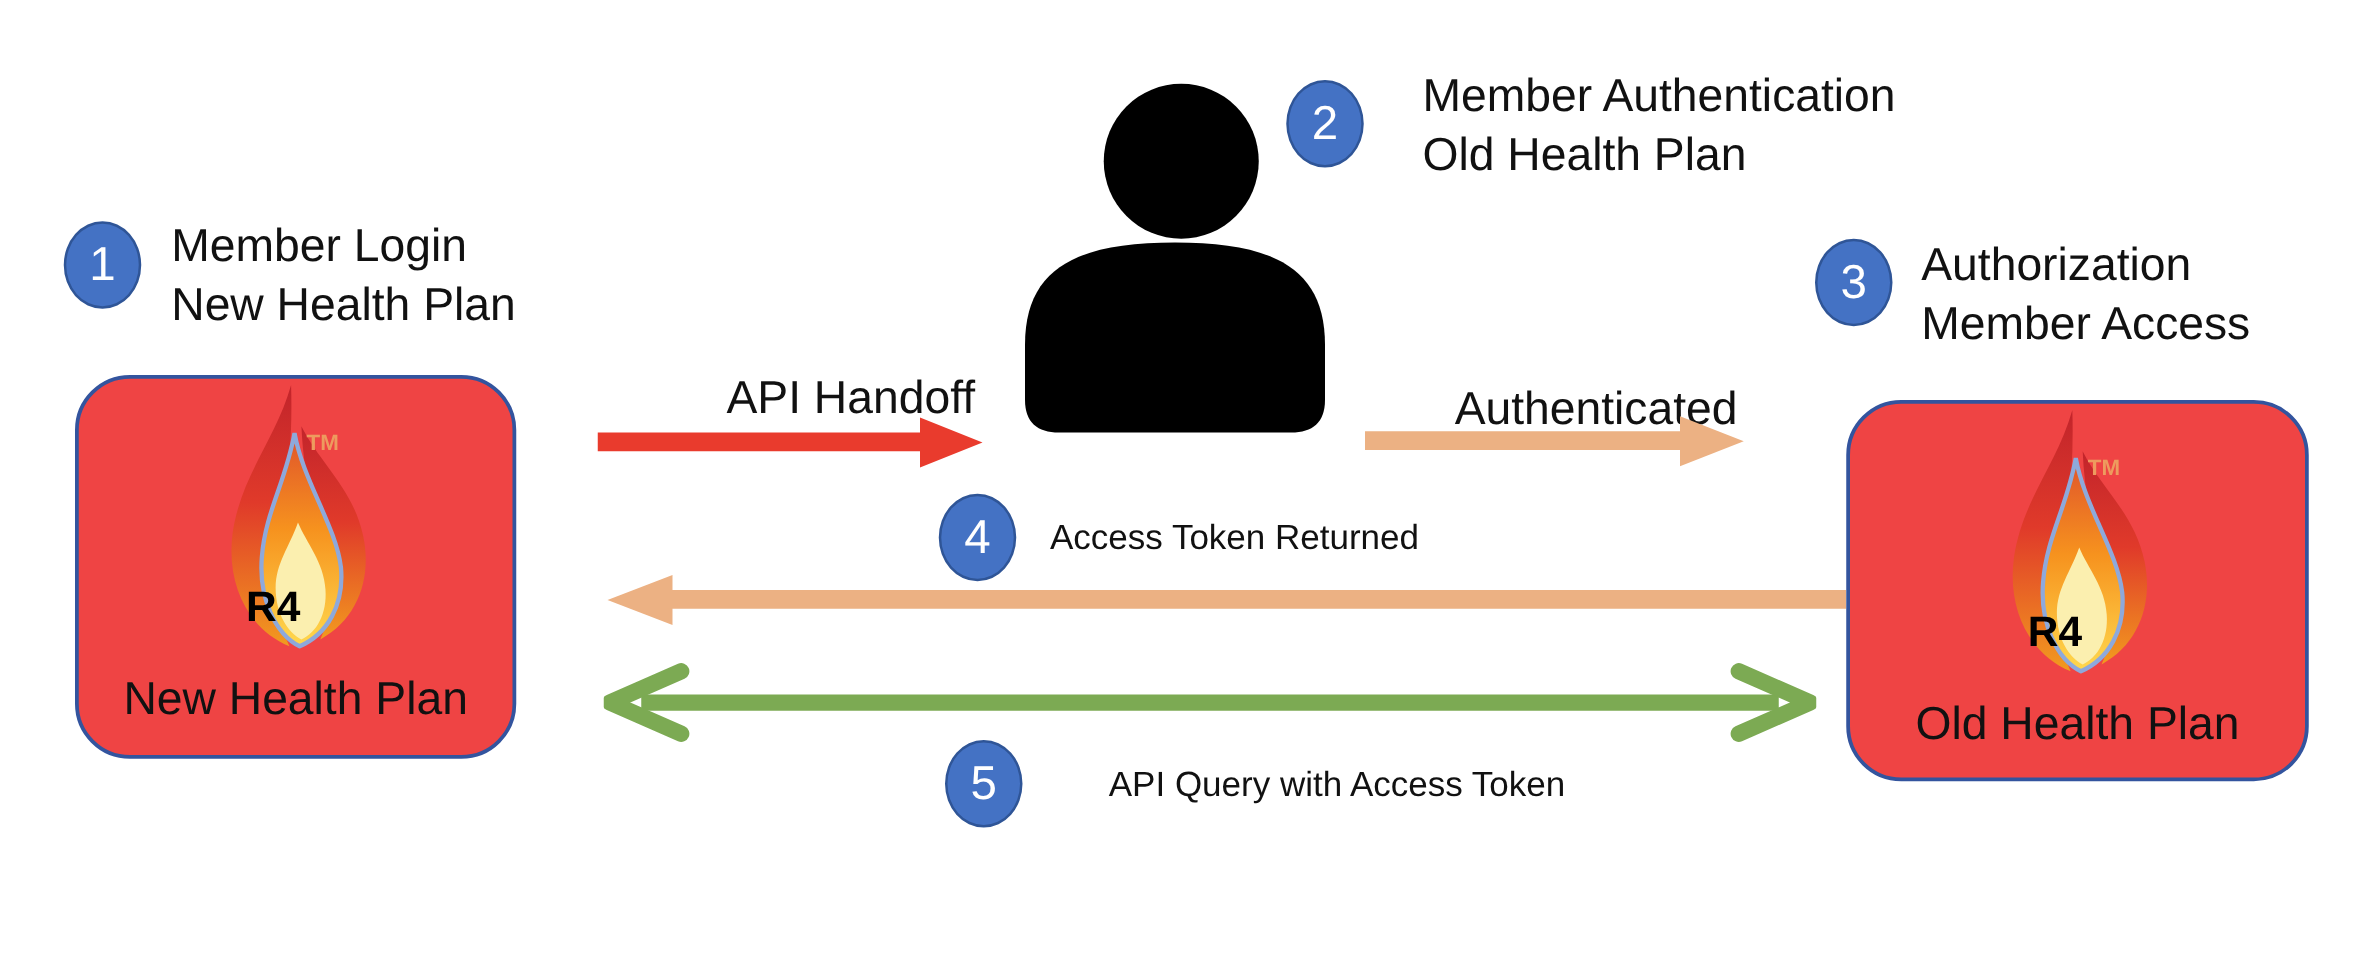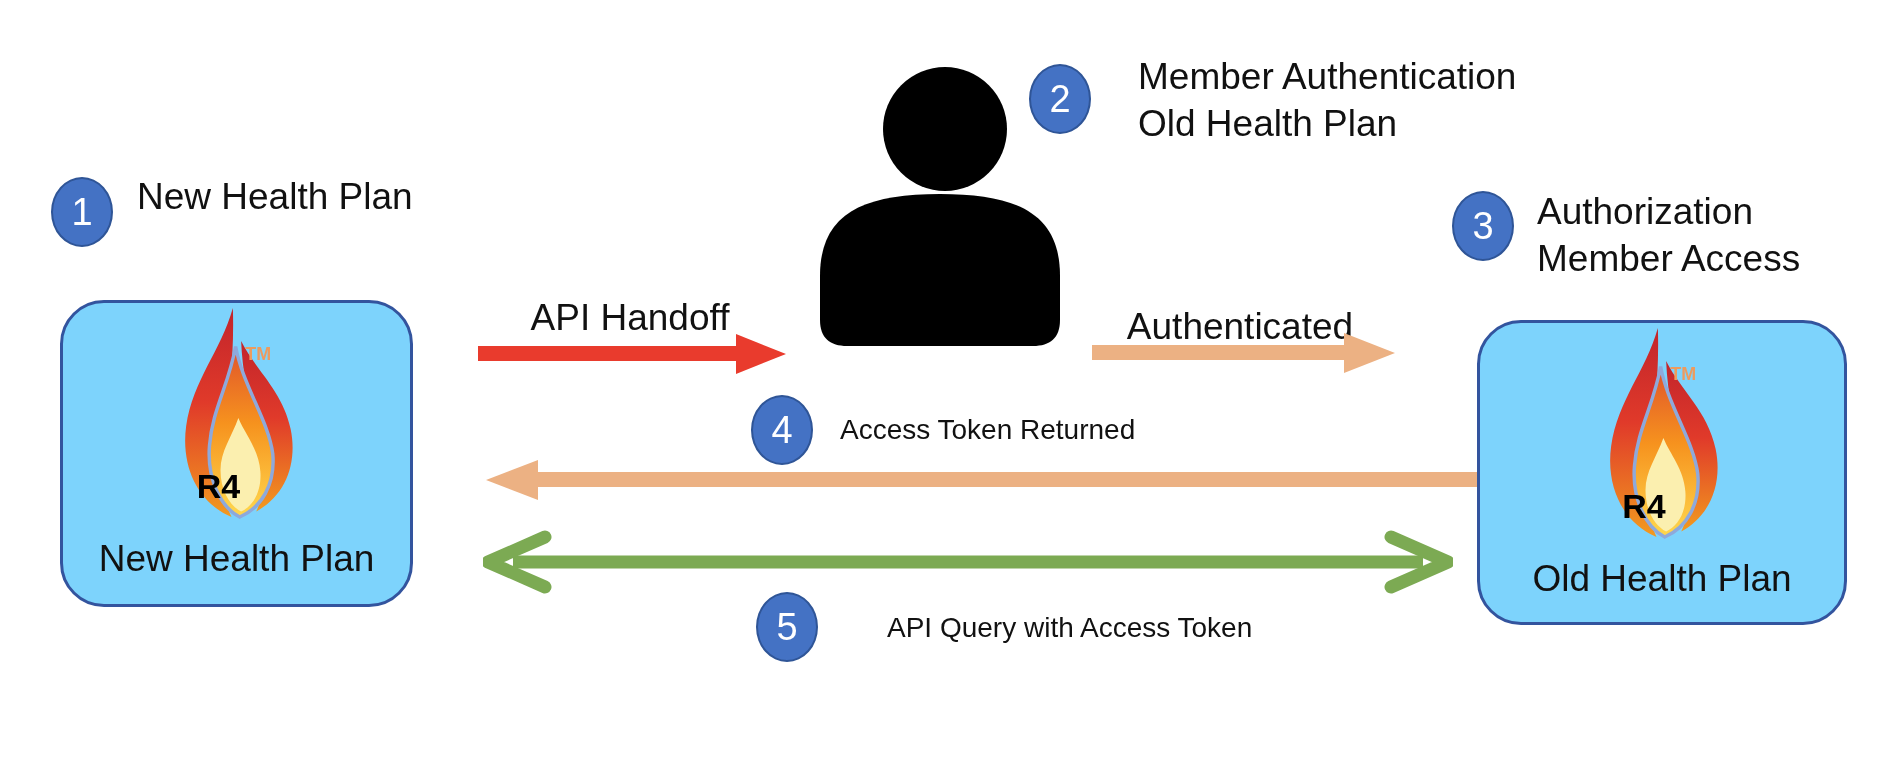--- a/index.html
+++ b/index.html
@@ -9,26 +9,26 @@
   }
   
   .badge{
     position:absolute;width:62px;height:70px;border-radius:50%;
     background:#4472C4;border:2px solid #2F5597;box-sizing:border-box;
     display:flex;align-items:center;justify-content:center;
     color:#fff;font-size:38px;
   }
   
   .step-label{position:absolute;font-size:37px;line-height:47px;white-space:nowrap;}
-  .arrow-label{position:absolute;font-size:37px;line-height:38px;white-space:nowrap;text-align:center;}
+  .arrow-label{position:absolute;font-size:37px;line-height:38px;white-space:nowrap;text-align:right;}
   .arrow-label-big{position:absolute;font-size:28px;line-height:40px;white-space:nowrap;}
   .arrow{position:absolute;}
   
   .plan-node{
-    position:absolute;background:#7dd3fc;border:3px solid #33549E;border-radius:44px;
+    position:absolute;background:#ef4444;border:3px solid #33549E;border-radius:44px;
     box-sizing:border-box;
   }
   .flame-wrap{position:absolute;left:50%;transform:translateX(-50%);top:2px;}
   .r4{
     position:absolute;left:0;right:36px;top:164px;text-align:center;
     font-size:34px;font-weight:bold;color:#000;
   }
   .plan-label{
     position:absolute;left:0;right:0;top:235px;text-align:center;
     font-size:37px;color:#111;
@@ -36,20 +36,21 @@
 </style>
 </head>
 <body>
 
 <div class="stage">
 
   <div class="badge" style="left:51px;top:177px;">
     <span>1</span>
   </div>
   <div class="step-label" style="left:137px;top:173px;">
+    <div>Member Login</div>
     <div>New Health Plan</div>
   </div>
 
   <div class="badge" style="left:1029px;top:64px;">
     <span>2</span>
   </div>
   <div class="step-label" style="left:1118px;top:53px;margin-left:20px;">
     <div>Member Authentication</div>
     <div>Old Health Plan</div>
   </div>

